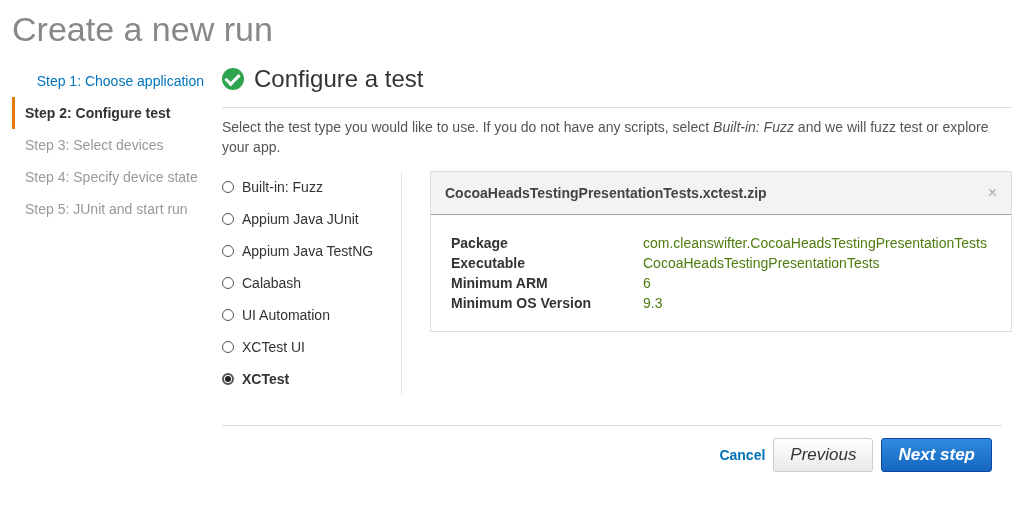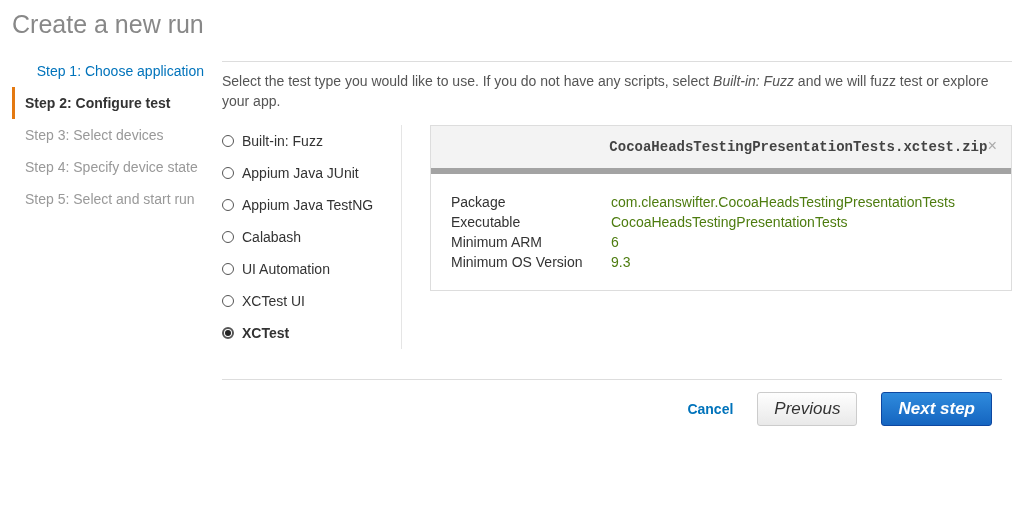--- a/index.html
+++ b/index.html
@@ -6,21 +6,21 @@
   body {
     font-family: "Helvetica Neue", Helvetica, Arial, sans-serif;
     font-size: 14px;
     color: #333;
     background: #fff;
     width: 1024px;
     height: 516px;
     overflow: hidden;
   }
   .page-title {
-    font-size: 25px;
+    font-size: 34px;
     font-weight: 300;
     color: #888;
     padding: 10px 12px 16px 12px;
   }
   .layout {
     display: flex;
     padding: 0 12px;
   }
   .steps {
     width: 210px;
@@ -115,41 +115,40 @@
     color: #555;
     margin-bottom: 16px;
   }
   .panel {
     border: 1px solid #ddd;
     background: #fff;
   }
   .panel-head {
     background: #f3f3f3;
     padding: 12px 14px;
-    border-bottom: 6px solid #a3a3a3;
-    display: flex;
-    justify-content: flex-end;
-    align-items: center;
-    font-family: Liberation Mono, monospace;
+    border-bottom: 1px solid #a3a3a3;
+    display: flex;
+    justify-content: space-between;
+    align-items: center;
   }
   .panel-head .fname { font-weight: bold; color: #444; }
   .close-x {
     color: #aaa;
     font-size: 16px;
     cursor: pointer;
   }
   .panel-body { padding: 18px 20px; }
   .kv { display: flex; padding: 2px 0; font-size: 14px; }
-  .kv .k { width: 160px; font-weight: normal; }
+  .kv .k { width: 192px; font-weight: bold; }
   .kv .v { color: #4d7c0f; }
   .footer {
     display: flex;
     justify-content: flex-end;
     align-items: center;
-    gap: 24px;
+    gap: 8px;
     padding-right: 10px;
     padding-top: 12px;
     border-top: 1px solid #ddd;
     margin: 30px 10px 0 0;
   }
   .txtbtn {
     color: #0073bb;
     font-weight: bold;
     cursor: pointer;
     font-size: 14px;
@@ -175,24 +174,28 @@
 <body>
 
 <div class="page-title">Create a new run</div>
 
 <div class="layout">
   <div class="steps">
     <div class="step-item link">Step 1: Choose application</div>
     <div class="step-item active">Step 2: Configure test</div>
     <div class="step-item disabled">Step 3: Select devices</div>
     <div class="step-item disabled">Step 4: Specify device state</div>
-    <div class="step-item disabled">Step 5: Select and start run</div>
+    <div class="step-item disabled">Step 5: JUnit and start run</div>
   </div>
 
   <div class="main">
+    <div class="headrow">
+      <div class="check-icon"></div>
+      <div class="section-title">Configure a test</div>
+    </div>
     <div class="divider"></div>
     <div class="subtext">
       <span>Select the test type you would like to use. If you do not have any scripts, select </span><em>Built-in: Fuzz</em><span> and we will fuzz test or explore your app.</span>
     </div>
 
     <div class="testrow">
       <div class="testlist">
         <div class="testopt">
             <span class="radio"></span>
             <span>Built-in: Fuzz</span>

